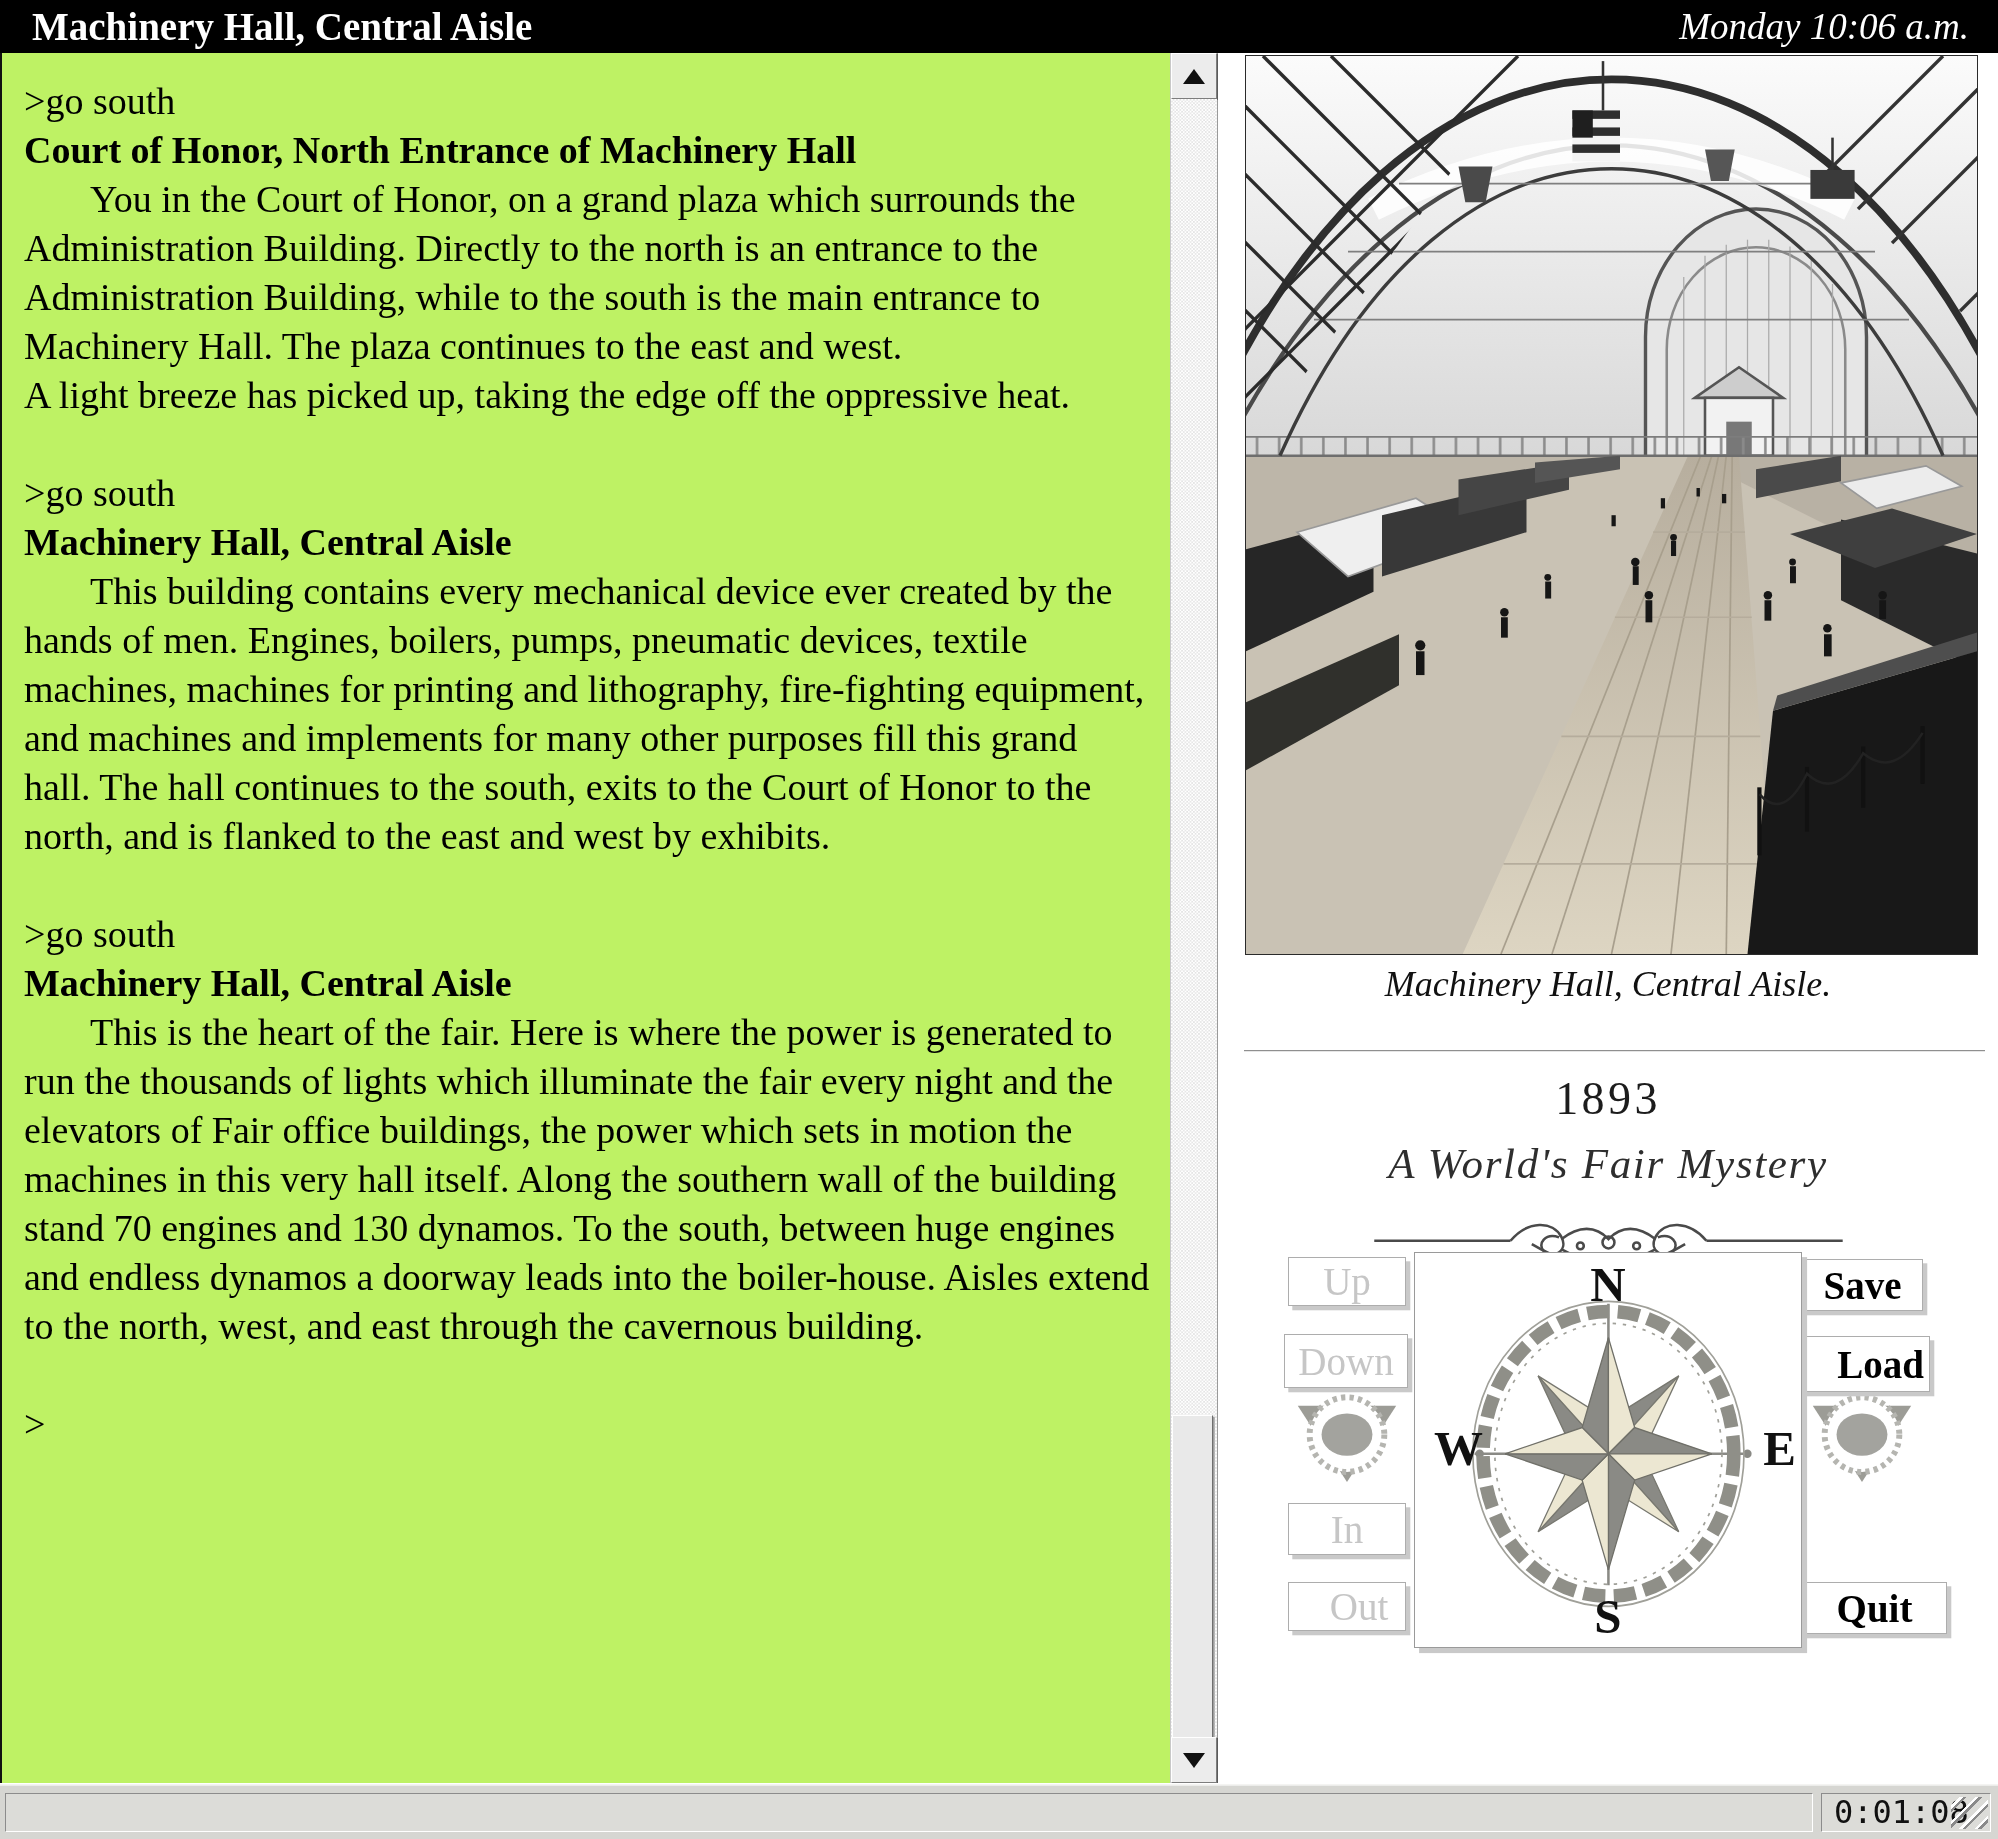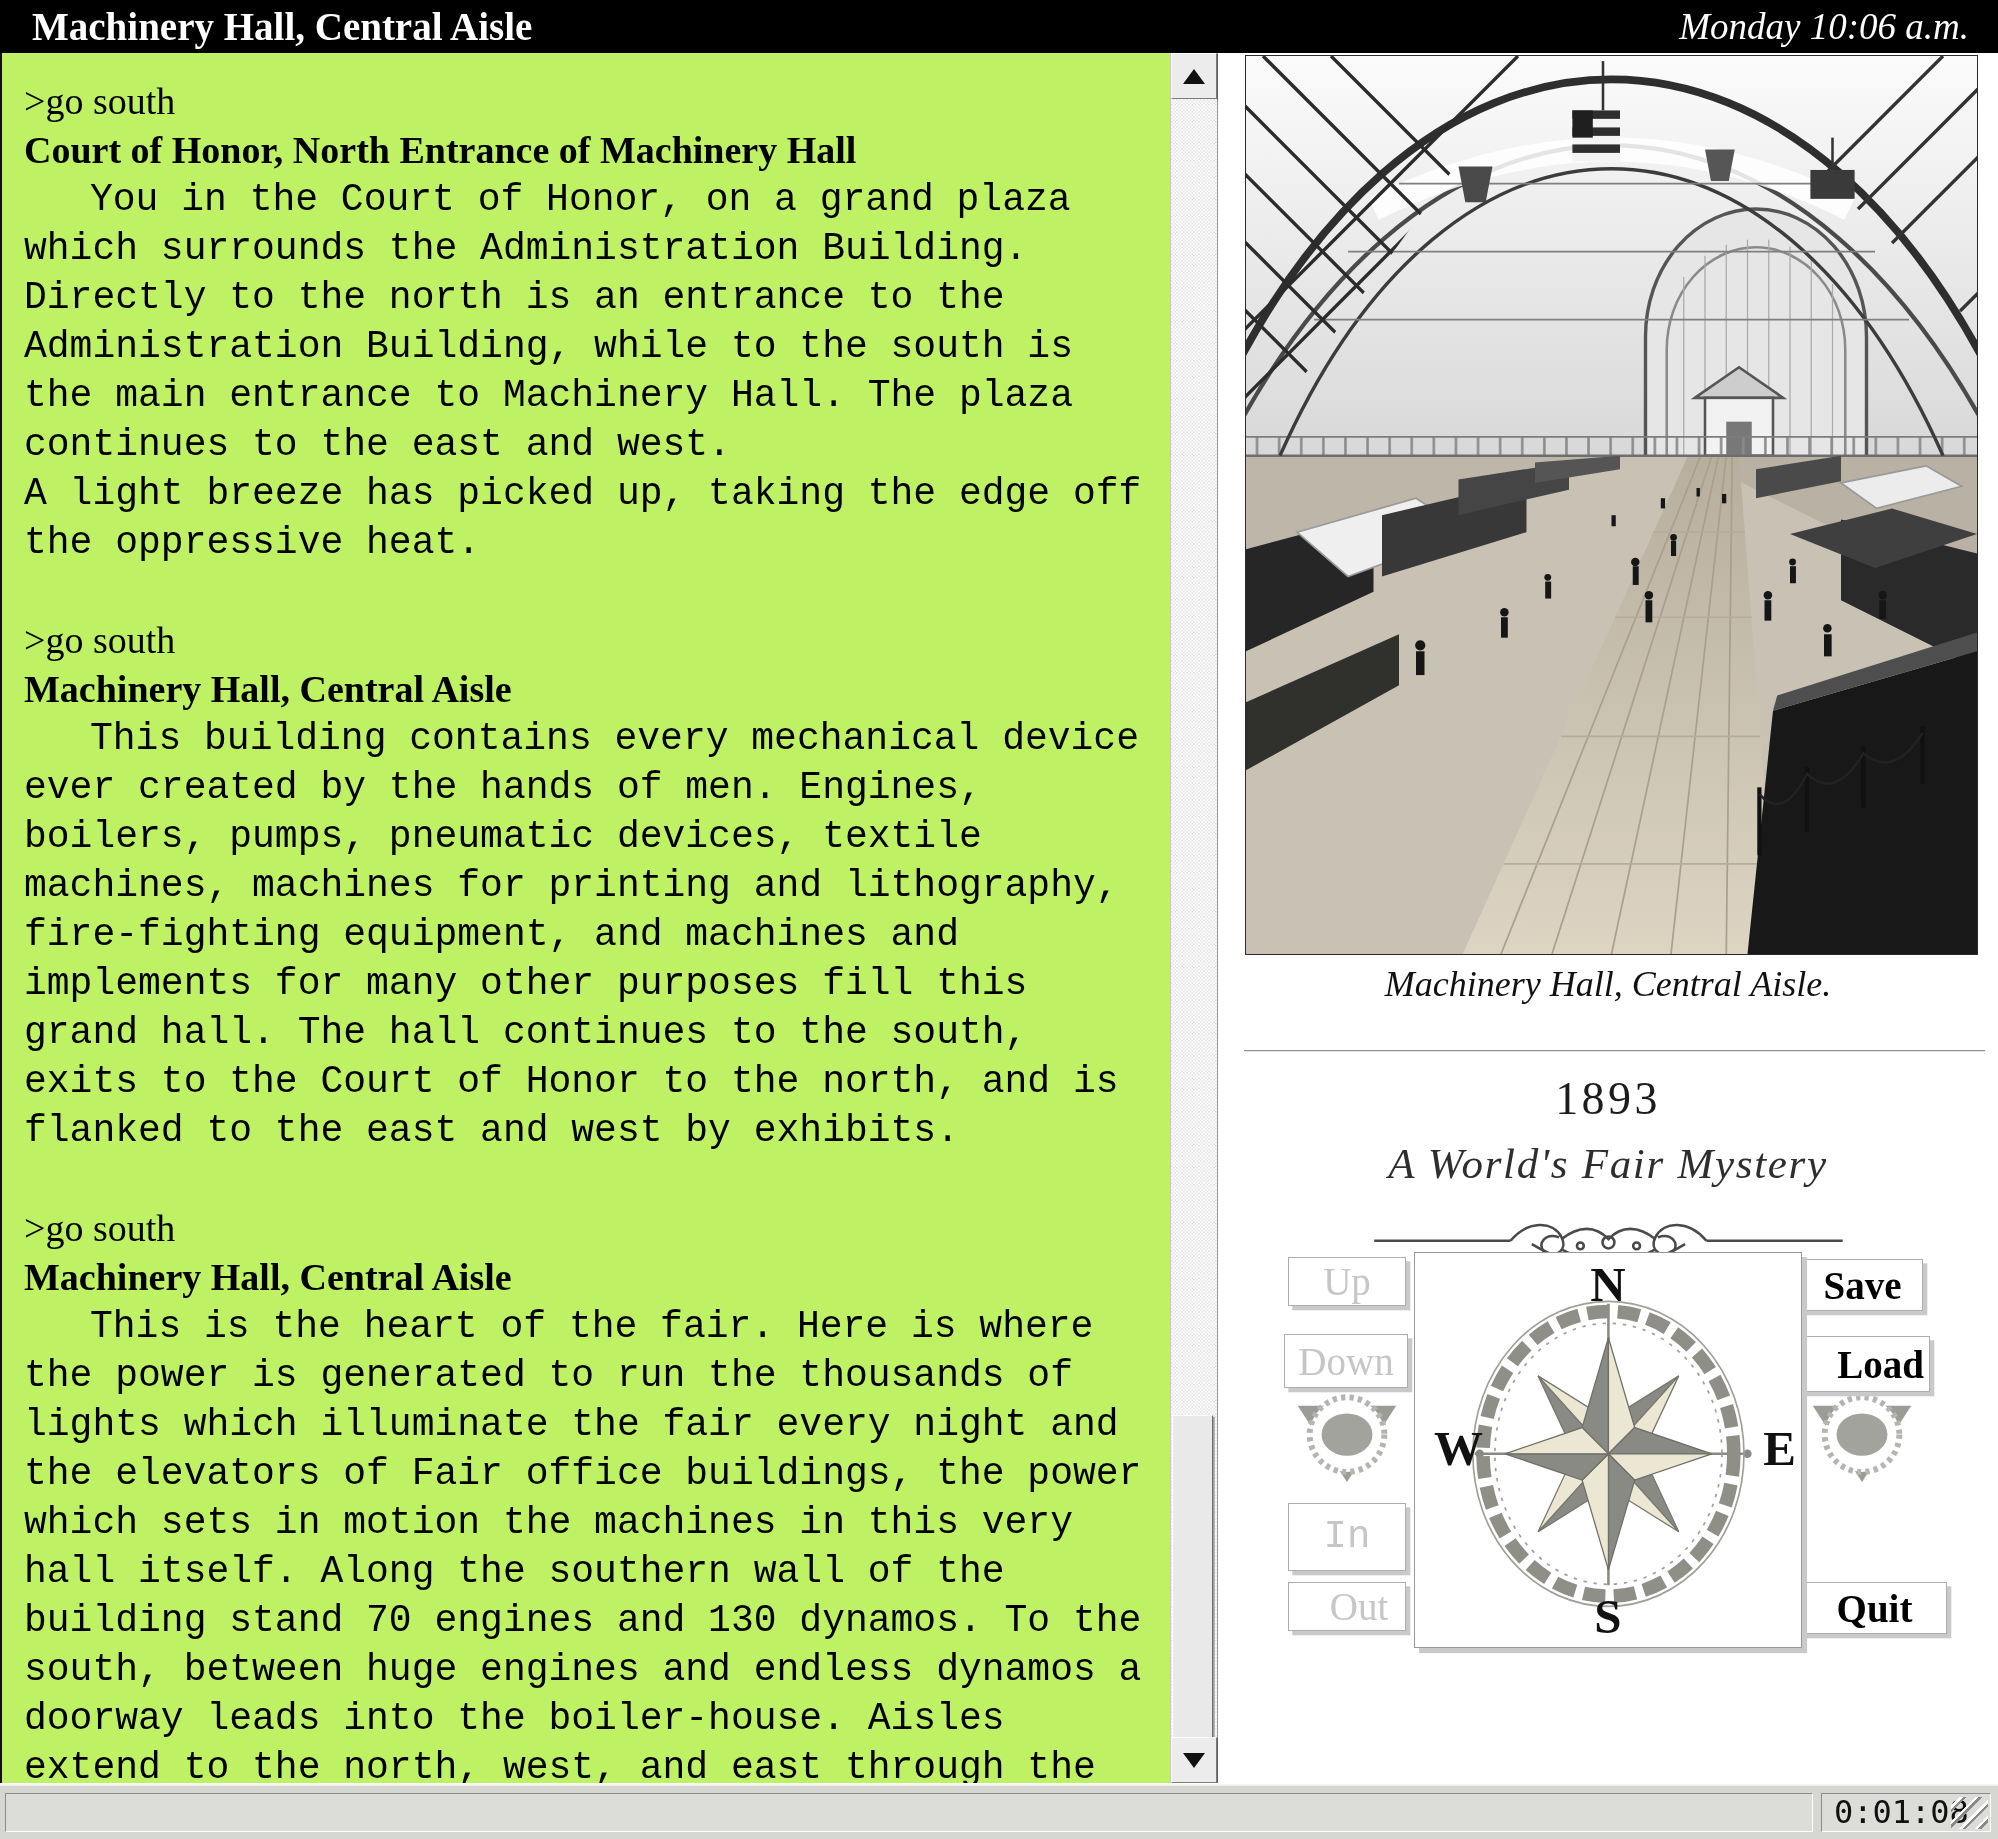--- a/index.html
+++ b/index.html
@@ -10,21 +10,21 @@
   .titlebar{position:absolute;left:0;top:0;width:1998px;height:53px;background:#000;
             display:flex;justify-content:space-between;align-items:center;}
   .titlebar .t-left{color:#fff;font-weight:bold;font-size:39px;padding-left:32px;white-space:nowrap;}
   .titlebar .t-right{color:#fff;font-style:italic;font-size:37px;padding-right:29px;white-space:nowrap;margin-left:41px;}
 
   
   .text-panel{position:absolute;left:0;top:53px;width:1170px;height:1730px;background:#bef264;
               border-left:2.6px solid #111;box-sizing:border-box;overflow:hidden;}
   .transcript{position:absolute;left:22px;top:24px;width:1126px;
               font-size:38px;line-height:49px;color:#000;}
-  .transcript p{margin:0;font-family:Liberation Mono, monospace;}
+  .transcript p{margin:0;}
   .cmd{margin-top:49px;}
   .cmd.first{margin-top:0;}
   .room-heading{font-weight:bold;}
   .room-desc{text-indent:66px;}
   .ambient{margin-top:49px;}
   .prompt{margin-top:49px;}
 
   
   .scrollbar{position:absolute;left:1170px;top:53px;width:48px;height:1730px;
              background:#fff;border-left:0.9px solid #c8c8c8;border-right:1.7px solid #9a9a9a;box-sizing:border-box;}
@@ -61,21 +61,21 @@
   .flourish{position:absolute;left:152px;top:1152px;width:477px;height:85px;}
 
   
   .ui-btn{position:absolute;background:#ffffff;border:1.7px solid #adadad;box-sizing:border-box;
           box-shadow:4.3px 4.3px 0 #c9c9c9;display:flex;align-items:center;justify-content:center;
           font-size:39px;}
   .ui-btn.disabled{color:#c6c6c6;font-weight:normal;}
   .ui-btn.enabled{color:#000;font-weight:bold;}
   .btn-up  {left:70px; top:1204px;width:118px;height:49px;}
   .btn-down{left:66px; top:1281px;width:124px;height:54px;}
-  .btn-in  {left:70px; top:1450px;width:118px;height:68px;font-family:Liberation Mono, monospace;}
+  .btn-in  {left:70px; top:1450px;width:118px;height:52px;}
   .btn-out {left:70px; top:1529px;width:118px;height:49px;padding-left:24px;}
   .btn-save{left:584px;top:1206px;width:121px;height:52px;}
   .btn-load{left:584px;top:1283px;width:128px;height:56px;padding-left:29px;}
   .btn-quit{left:584px;top:1529px;width:145px;height:52px;}
   .eye{position:absolute;width:112px;height:124px;}
   .eye-left{left:73px;top:1329px;}
   .eye-right{left:588px;top:1329px;}
 
   
   .compass-box{position:absolute;left:196px;top:1199px;width:388px;height:396px;background:#fff;

